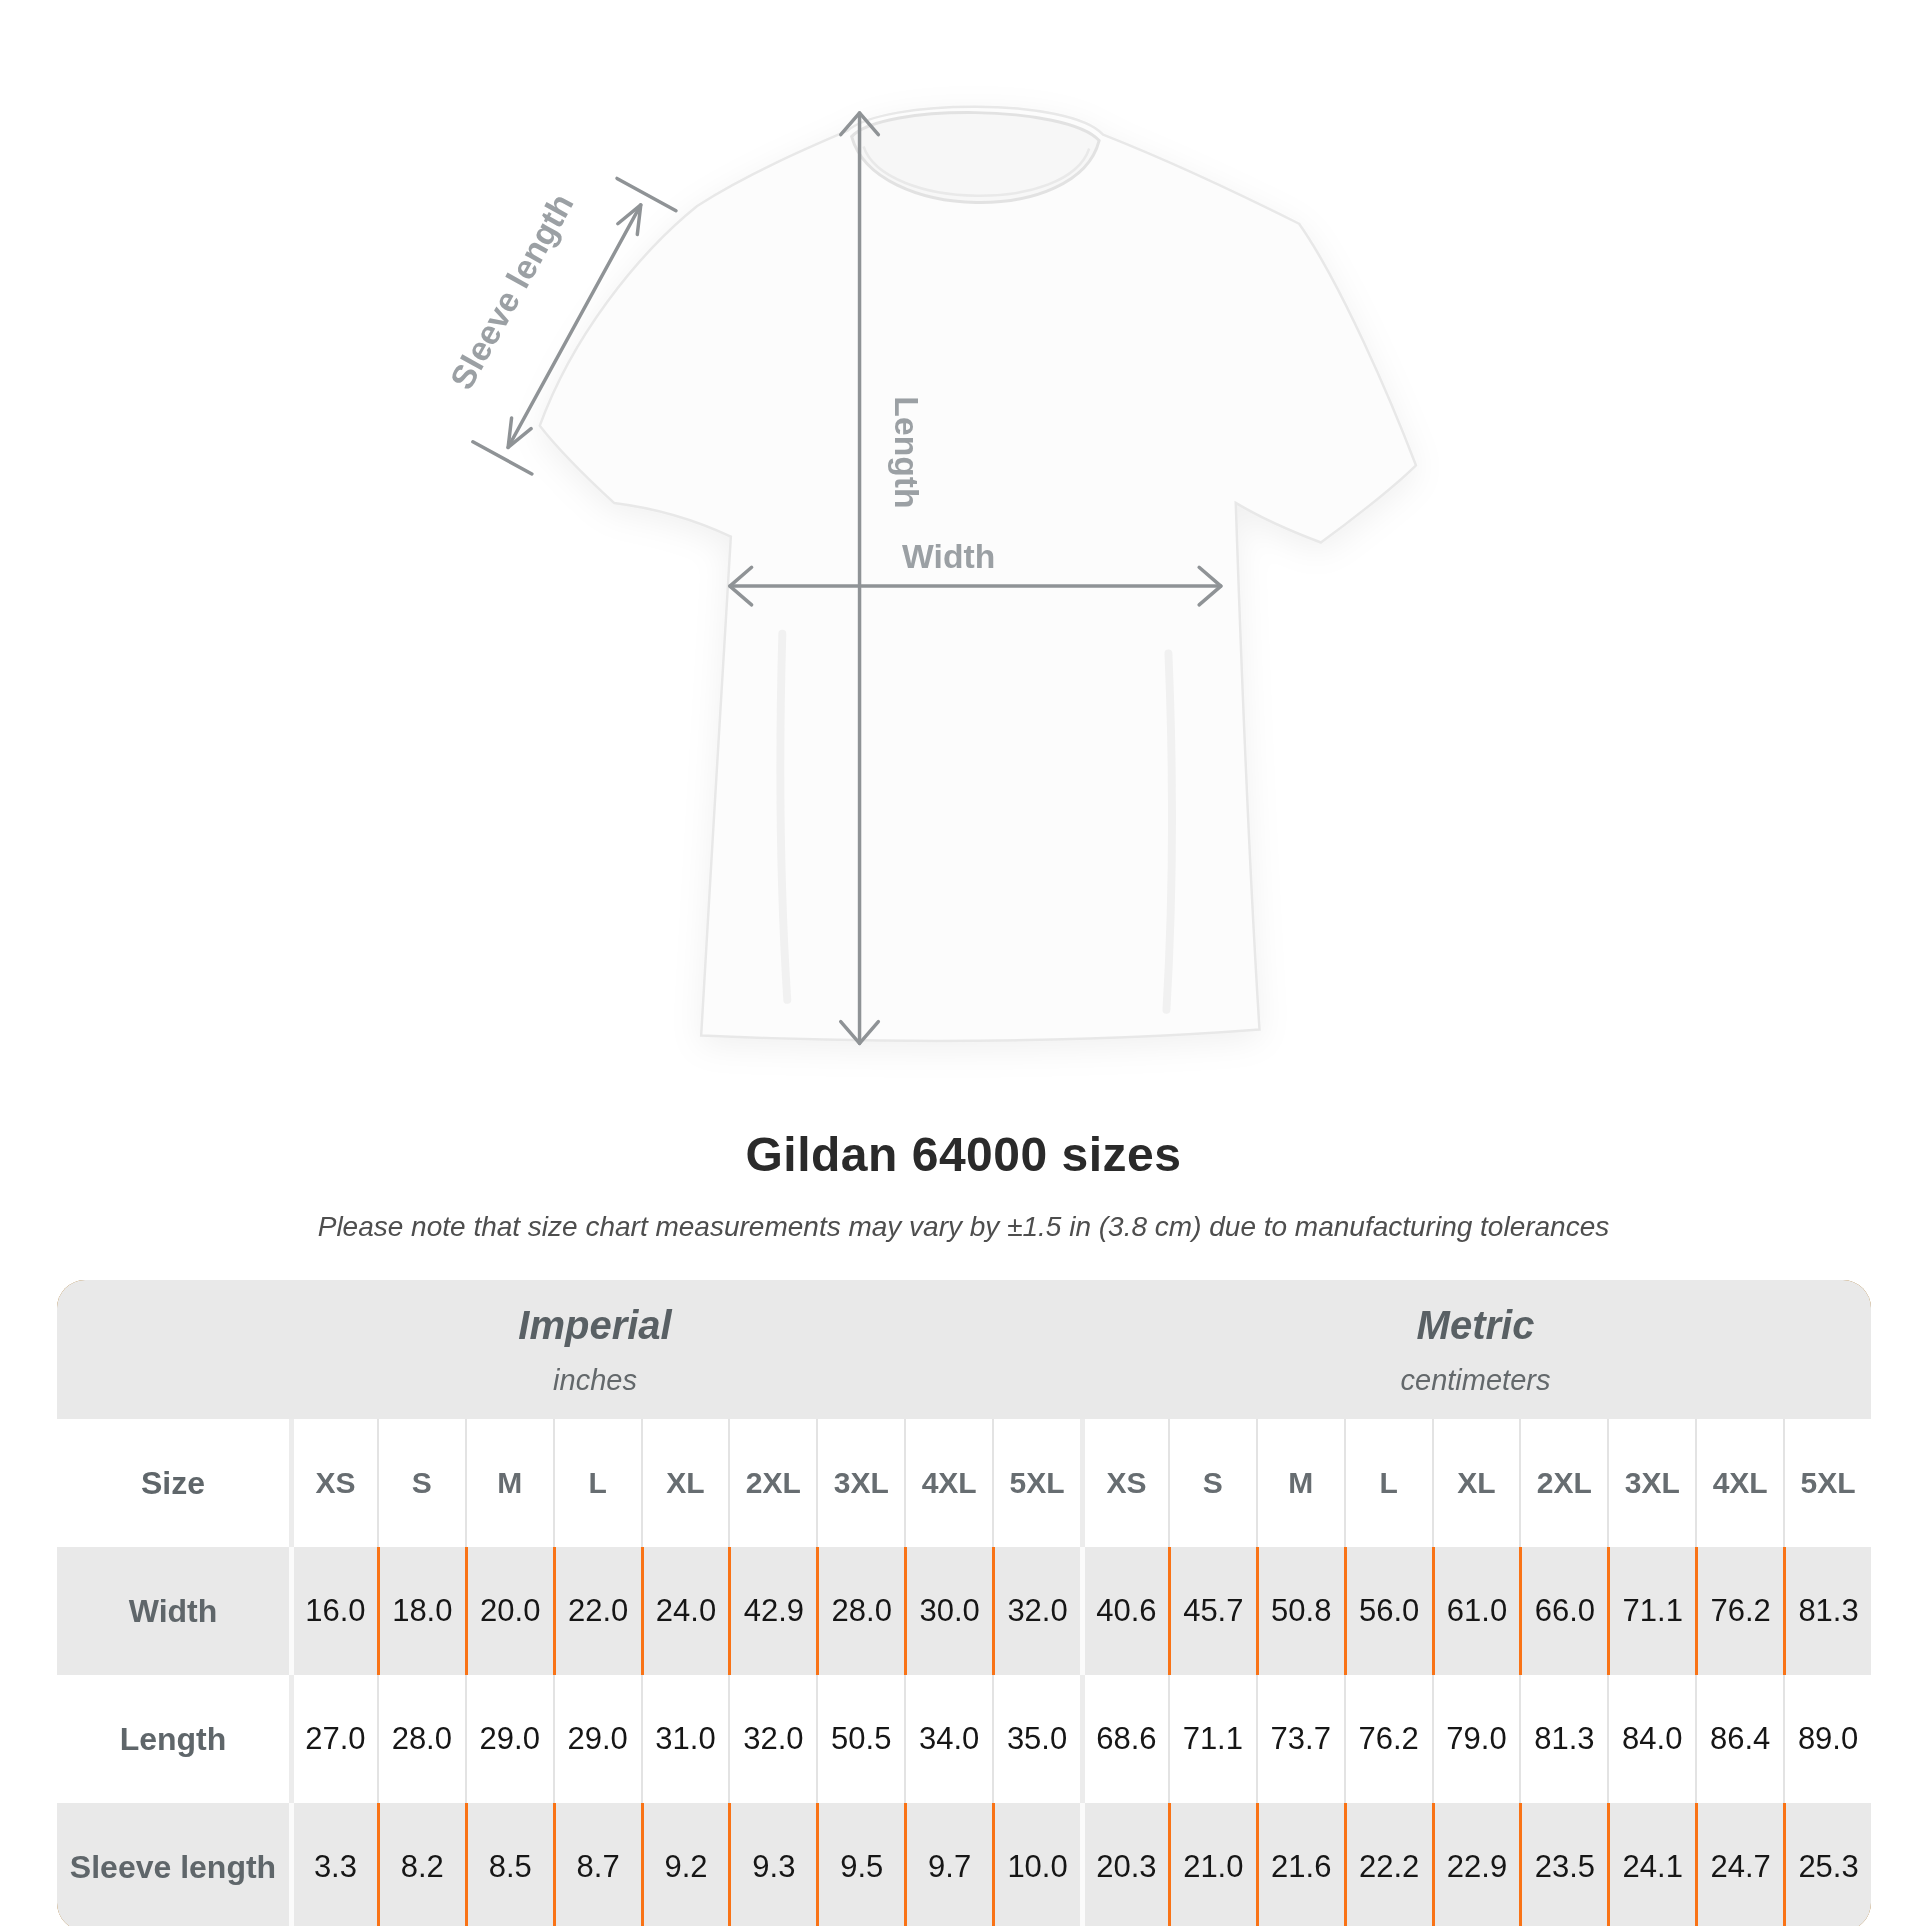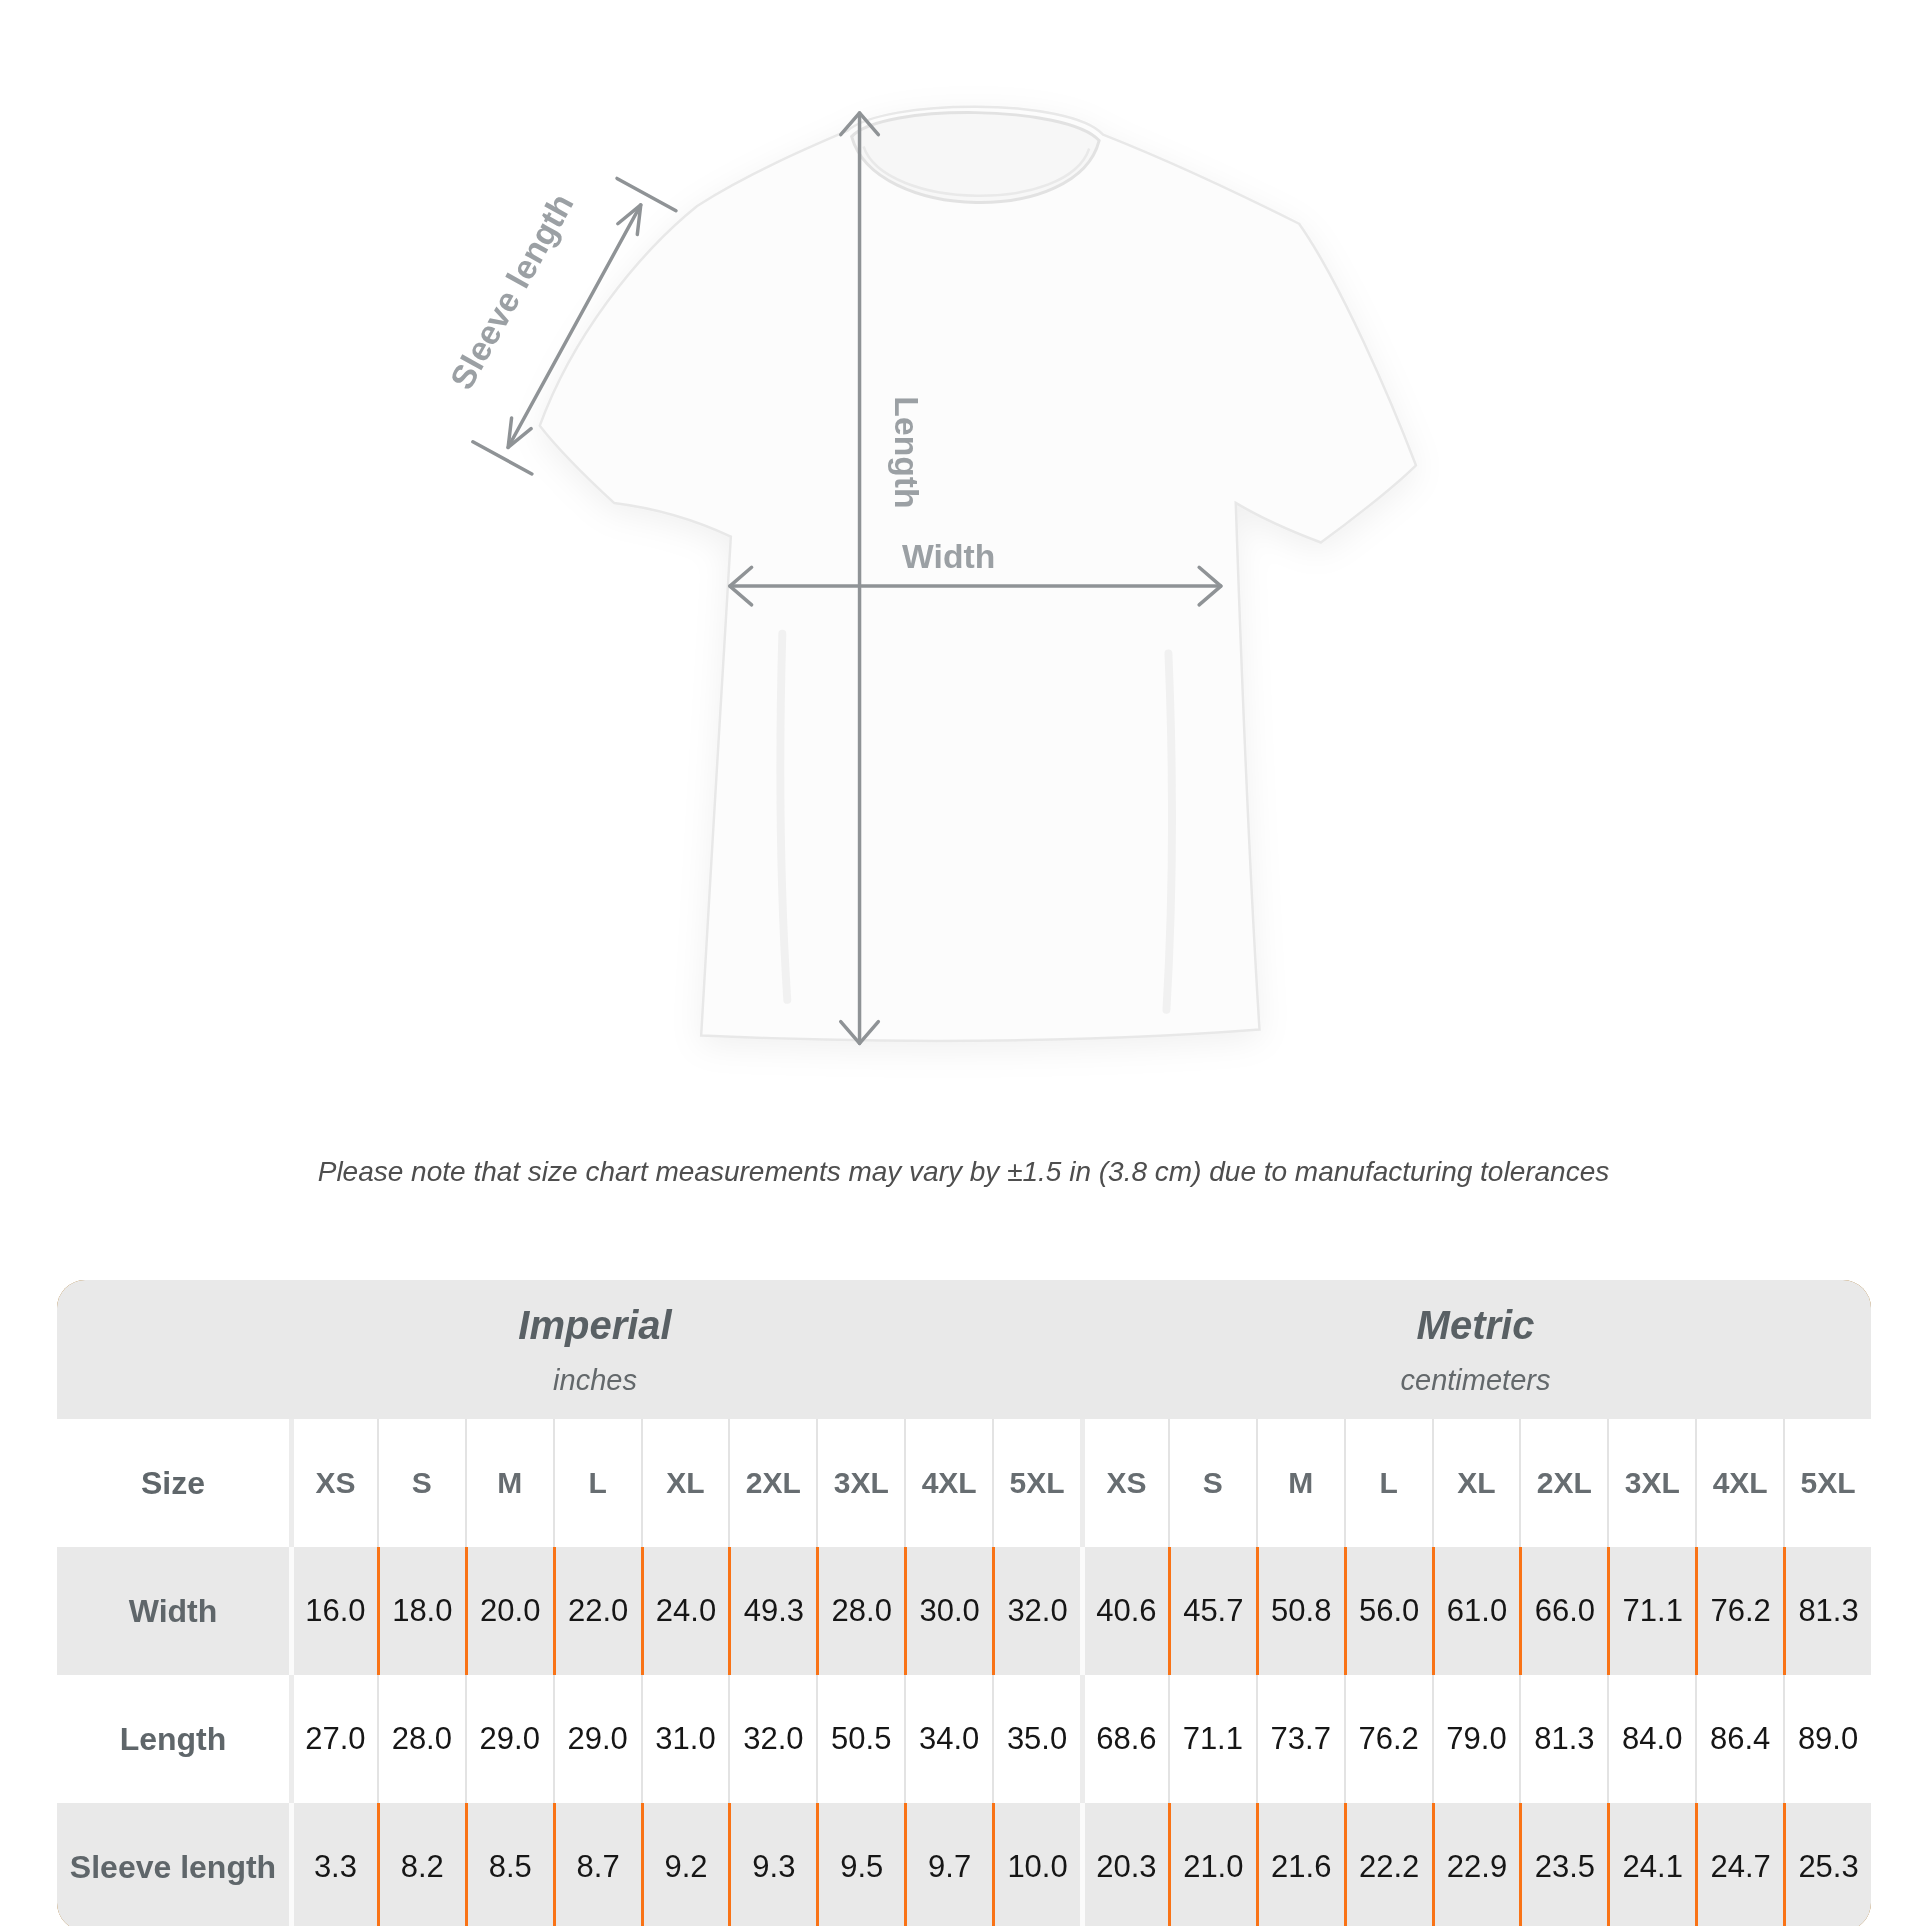--- a/index.html
+++ b/index.html
@@ -101,20 +101,21 @@
     </g>
 
     <g fill="#9ba0a4" font-family="Liberation Sans, sans-serif" font-size="34" font-weight="bold">
       <text text-anchor="middle" transform="translate(527,300) rotate(-61)">Sleeve length</text>
       <text text-anchor="middle" transform="translate(904,457) rotate(90)">Length</text>
       <text text-anchor="middle" x="958" y="574">Width</text>
     </g>
   </svg>
 
   <div class="heading">
+    <div class="title">Gildan 64000 sizes</div>
     <div class="subtitle">Please note that size chart measurements may vary by ±1.5 in (3.8 cm) due to manufacturing tolerances</div>
   </div>
 
   <div class="size-table">
     <div class="unit-band">
       <div class="unit-group imperial">
         <div class="unit-name">Imperial</div>
         <div class="unit-sub">inches</div>
       </div>
       <div class="unit-group metric">
@@ -144,21 +145,21 @@
           <div class="cell data size">4XL</div>
           <div class="cell data size">5XL</div>
         </div>
         <div class="trow gray">
           <div class="cell label">Width</div>
           <div class="cell data val group-start">16.0</div>
           <div class="cell data val">18.0</div>
           <div class="cell data val">20.0</div>
           <div class="cell data val">22.0</div>
           <div class="cell data val">24.0</div>
-          <div class="cell data val">49.3</div>
+          <div class="cell data val">42.9</div>
           <div class="cell data val">28.0</div>
           <div class="cell data val">30.0</div>
           <div class="cell data val">32.0</div>
           <div class="cell data val group-start">40.6</div>
           <div class="cell data val">45.7</div>
           <div class="cell data val">50.8</div>
           <div class="cell data val">56.0</div>
           <div class="cell data val">61.0</div>
           <div class="cell data val">66.0</div>
           <div class="cell data val">71.1</div>

